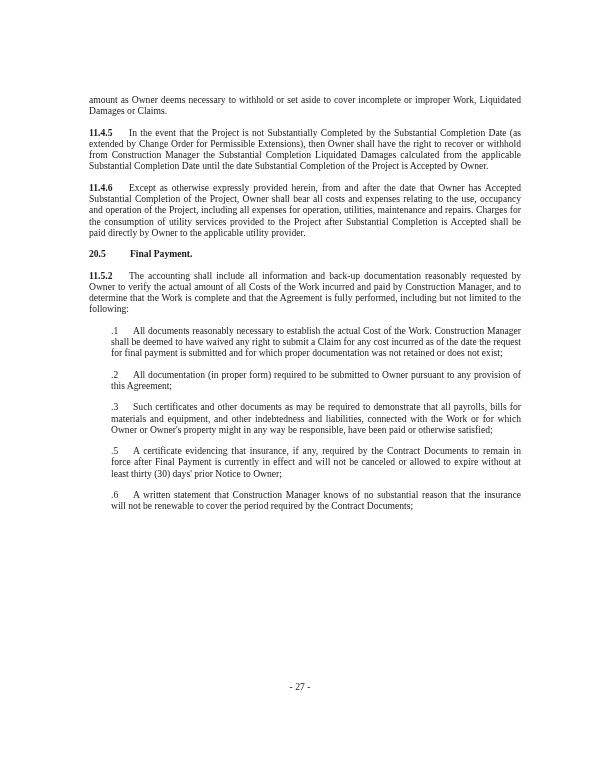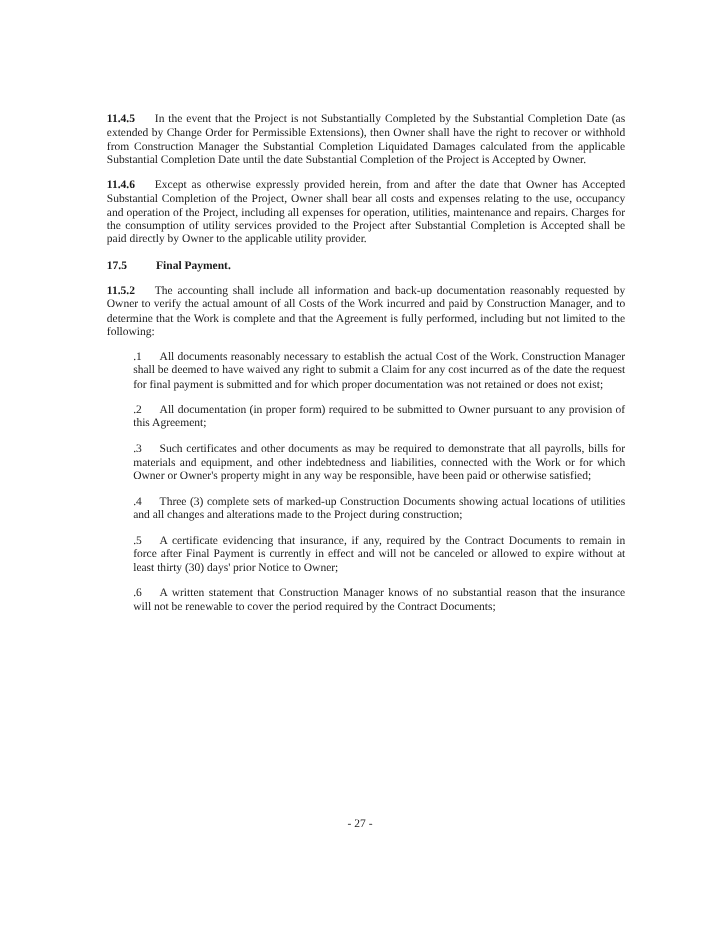--- a/index.html
+++ b/index.html
@@ -24,33 +24,33 @@
   .footer {
     position: absolute; left: 0; width: 600px; top: 681px;
     text-align: center; font-size: 9.6px;
     font-family: "Liberation Serif", "DejaVu Serif", serif;
   }
 </style>
 </head>
 <body>
 
 <div class="page">
+  <p>amount as Owner deems necessary to withhold or set aside to cover incomplete or improper Work, Liquidated Damages or Claims.</p>
 
   <p><span class="num">11.4.5</span><span class="lead">In the event that the Project is not Substantially Completed by the Substantial Completion Date (as extended by Change Order for Permissible Extensions), then Owner shall have the right to recover or withhold from Construction Manager the Substantial Completion Liquidated Damages calculated from the applicable Substantial Completion Date until the date Substantial Completion of the Project is Accepted by Owner.</span></p>
 
   <p><span class="num">11.4.6</span><span class="lead">Except as otherwise expressly provided herein, from and after the date that Owner has Accepted Substantial Completion of the Project, Owner shall bear all costs and expenses relating to the use, occupancy and operation of the Project, including all expenses for operation, utilities, maintenance and repairs. Charges for the consumption of utility services provided to the Project after Substantial Completion is Accepted shall be paid directly by Owner to the applicable utility provider.</span></p>
 
-  <p class="heading"><span class="num">17.5</span><span class="title">Final Payment.</span></p>
+  <p class="heading"><span class="num">20.5</span><span class="title">Final Payment.</span></p>
 
 
   <p><span class="num">11.5.2</span><span class="lead">The accounting shall include all information and back-up documentation reasonably requested by Owner to verify the actual amount of all Costs of the Work incurred and paid by Construction Manager, and to determine that the Work is complete and that the Agreement is fully performed, including but not limited to the following:</span></p>
 
   <div class="list">
     <p><span class="li-num">.1</span><span>All documents reasonably necessary to establish the actual Cost of the Work.  Construction Manager shall be deemed to have waived any right to submit a Claim for any cost incurred as of the date the request for final payment is submitted and for which proper documentation was not retained or does not exist;</span></p>
     <p><span class="li-num">.2</span><span>All documentation (in proper form) required to be submitted to Owner pursuant to any provision of this Agreement;</span></p>
     <p><span class="li-num">.3</span><span>Such certificates and other documents as may be required to demonstrate that all payrolls, bills for materials and equipment, and other indebtedness and liabilities, connected with the Work or for which Owner or Owner's property might in any way be responsible, have been paid or otherwise satisfied;</span></p>
-    <p><span class="li-num">.4</span><span>Three (3) complete sets of marked-up Construction Documents showing actual locations of utilities and all changes and alterations made to the Project during construction;</span></p>
     <p><span class="li-num">.5</span><span>A certificate evidencing that insurance, if any, required by the Contract Documents to remain in force after Final Payment is currently in effect and will not be canceled or allowed to expire without at least thirty (30) days' prior Notice to Owner;</span></p>
     <p><span class="li-num">.6</span><span>A written statement that Construction Manager knows of no substantial reason that the insurance will not be renewable to cover the period required by the Contract Documents;</span></p>
   </div>
 </div>
 
 <div class="footer">- 27 -</div>
 
 </body></html>

